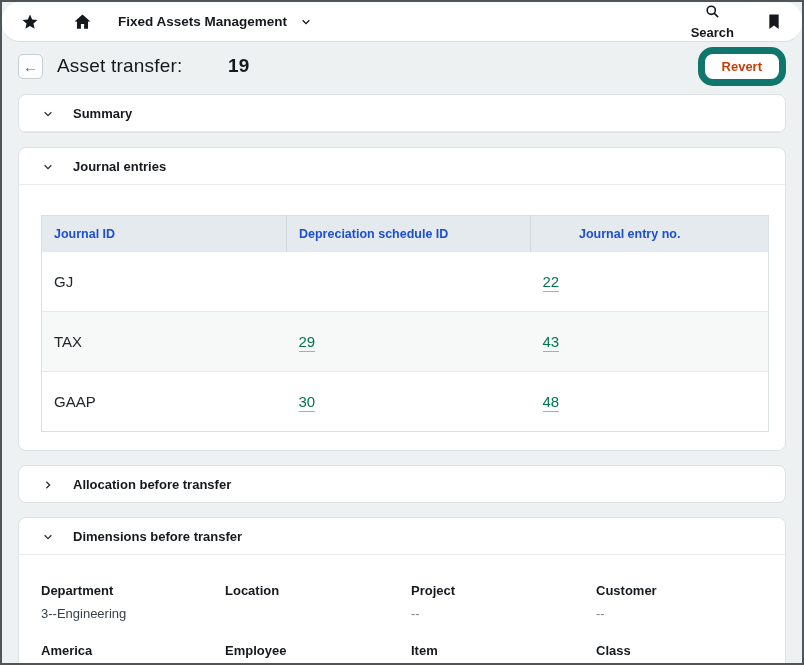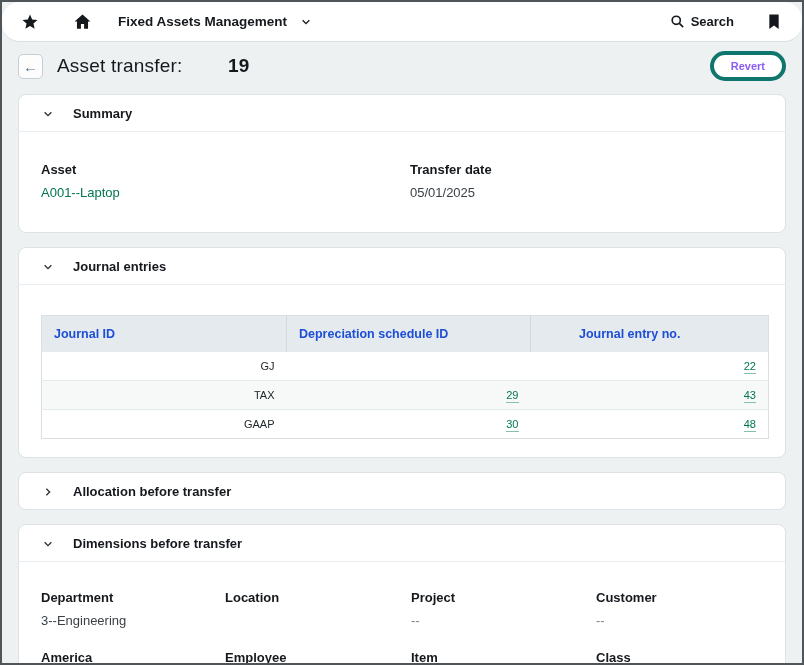--- a/index.html
+++ b/index.html
@@ -19,39 +19,39 @@
     width: 28px; height: 28px; display: flex; align-items: center; justify-content: center;
     cursor: pointer; background: none; border: none;
   }
   .app-menu {
     display: flex; align-items: center; gap: 14px; margin-left: 22px;
     font-size: 13.5px; font-weight: 700; cursor: pointer;
   }
   .topbar .spacer { flex: 1; }
   .search-btn {
     display: flex; align-items: center; gap: 6px; font-size: 13px; font-weight: 700;
-    background: none; border: none; cursor: pointer; margin-right: 26px; color: #15191d;
+    background: none; border: none; cursor: pointer; margin-right: 26px; color: #15191d; flex-direction: column;
   }
   .home-gap { margin-left: 24px; }
   
   .main { padding: 6px 16px 0 16px; }
   .page-header {
     display: flex; align-items: center; height: 36px; margin-bottom: 10px;
   }
   .back-btn {
     width: 25px; height: 25px; border: 1px solid #c5cfd5; border-radius: 5px;
     background: #fdfdfd; color: #51748a; font-size: 15px; line-height: 1;
     display: flex; align-items: center; justify-content: center; cursor: pointer;
   }
   .page-title { font-size: 19px; font-weight: 400; margin-left: 14px; letter-spacing: .2px; }
   .page-title b { font-weight: 700; margin-left: 40px; }
   .revert-btn {
     margin-left: auto;
-    border: 4px solid #0f766e; color: #8b5cf6; background: #fff;
-    font-size: 11px; font-weight: 700; padding: 5px 17px; border-radius: 15px; cursor: pointer;
+    border: 7px solid #0f766e; color: #c2410c; background: #fff;
+    font-size: 13px; font-weight: 700; padding: 5px 17px; border-radius: 15px; cursor: pointer;
   }
   
   .card {
     background: #fff; border: 1px solid #dce2e5; border-radius: 8px;
     margin-bottom: 14px; overflow: hidden;
   }
   .card-header {
     display: flex; align-items: center; gap: 20px;
     padding: 11px 22px 10px 24px; cursor: pointer;
   }
@@ -65,23 +65,22 @@
   .link-green { color: #00764d; cursor: pointer; }
   
   .journal-body { padding: 30px 22px 18px 22px; }
   table.journal { width: 728px; border-collapse: collapse; border: 1px solid #d9dfe2; table-layout: fixed; }
   table.journal th {
     background: #e4eaed; text-align: left; font-size: 12.5px; font-weight: 700; color: #1d4ed8;
     padding: 10px 12px; height: 36px; border-right: 1px solid #d2d9dd;
   }
   table.journal th:last-child { border-right: none; padding-left: 48px; }
   table.journal td {
-    font-size: 11px; color: #22272b; padding: 7px 12px; height: 29px;
+    font-size: 15px; color: #22272b; padding: 21px 12px; height: 29px;
     border-top: 1px solid #e5eaec;
-    text-align: right;
   }
   table.journal tr.alt td { background: #f7f9f9; }
   .cell-link {
     color: #00764d; cursor: pointer; border-bottom: 1px solid #84c2a2; padding-bottom: 1px;
   }
   
   .dims-body {
     padding: 28px 22px 24px 22px;
     display: grid; grid-template-columns: 184px 186px 185px 1fr; row-gap: 22px;
   }
@@ -132,30 +131,20 @@
     </div>
     <button class="revert-btn">Revert</button>
   </div>
 
   <div class="card">
     <div class="card-header open">
       <svg class="chev" viewBox="0 0 12 12" fill="none" stroke="currentColor" stroke-width="1.6">
           <polyline points="2,4 6,8 10,4"></polyline>
         </svg>
       <span class="title">Summary</span>
-    </div>
-    <div class="summary-body">
-      <div>
-        <div class="field-label">Asset</div>
-        <div class="field-value link-green">A001--Laptop</div>
-      </div>
-      <div>
-        <div class="field-label">Transfer date</div>
-        <div class="field-value">05/01/2025</div>
-      </div>
     </div>
   </div>
 
   <div class="card">
     <div class="card-header open">
       <svg class="chev" viewBox="0 0 12 12" fill="none" stroke="currentColor" stroke-width="1.6">
           <polyline points="2,4 6,8 10,4"></polyline>
         </svg>
       <span class="title">Journal entries</span>
     </div>

